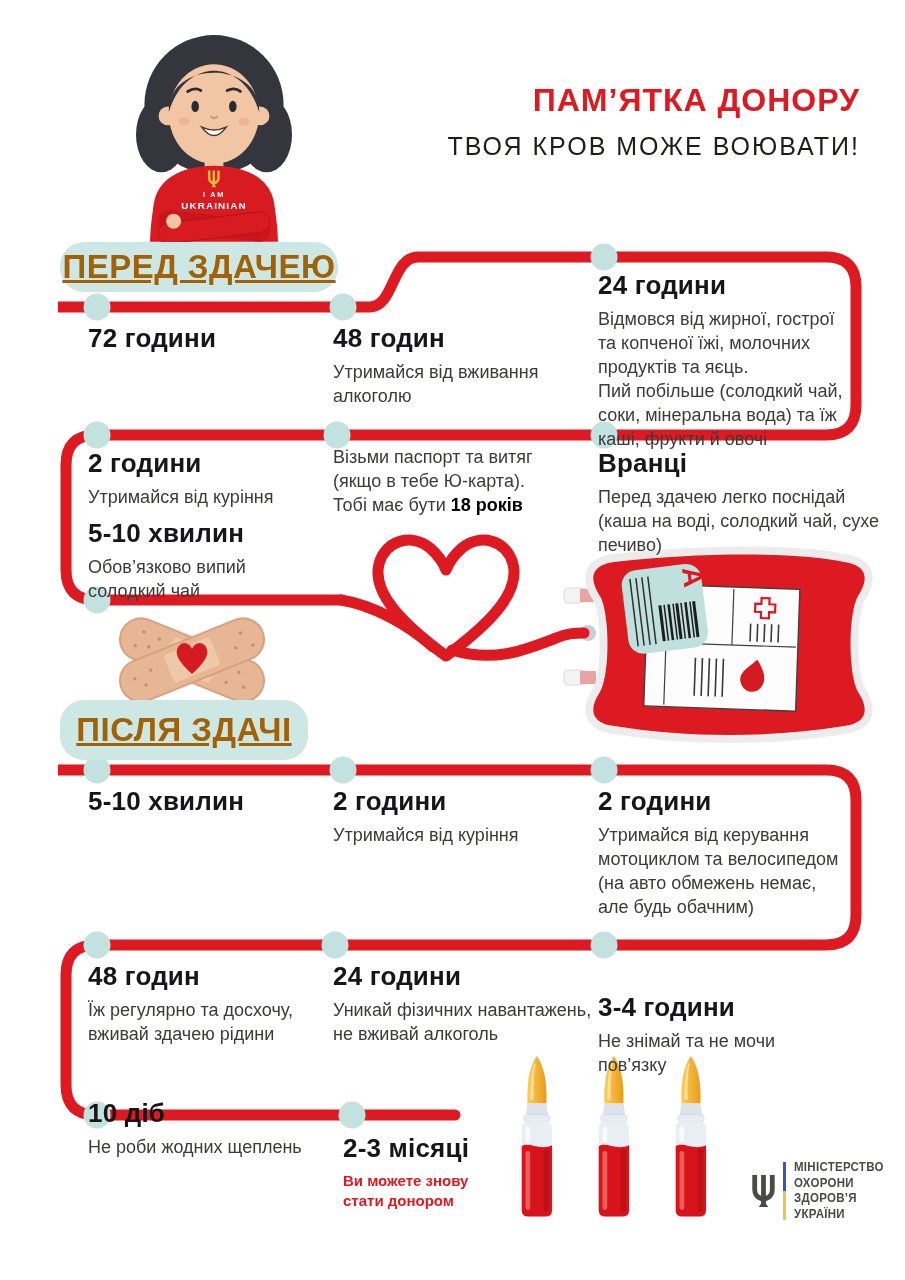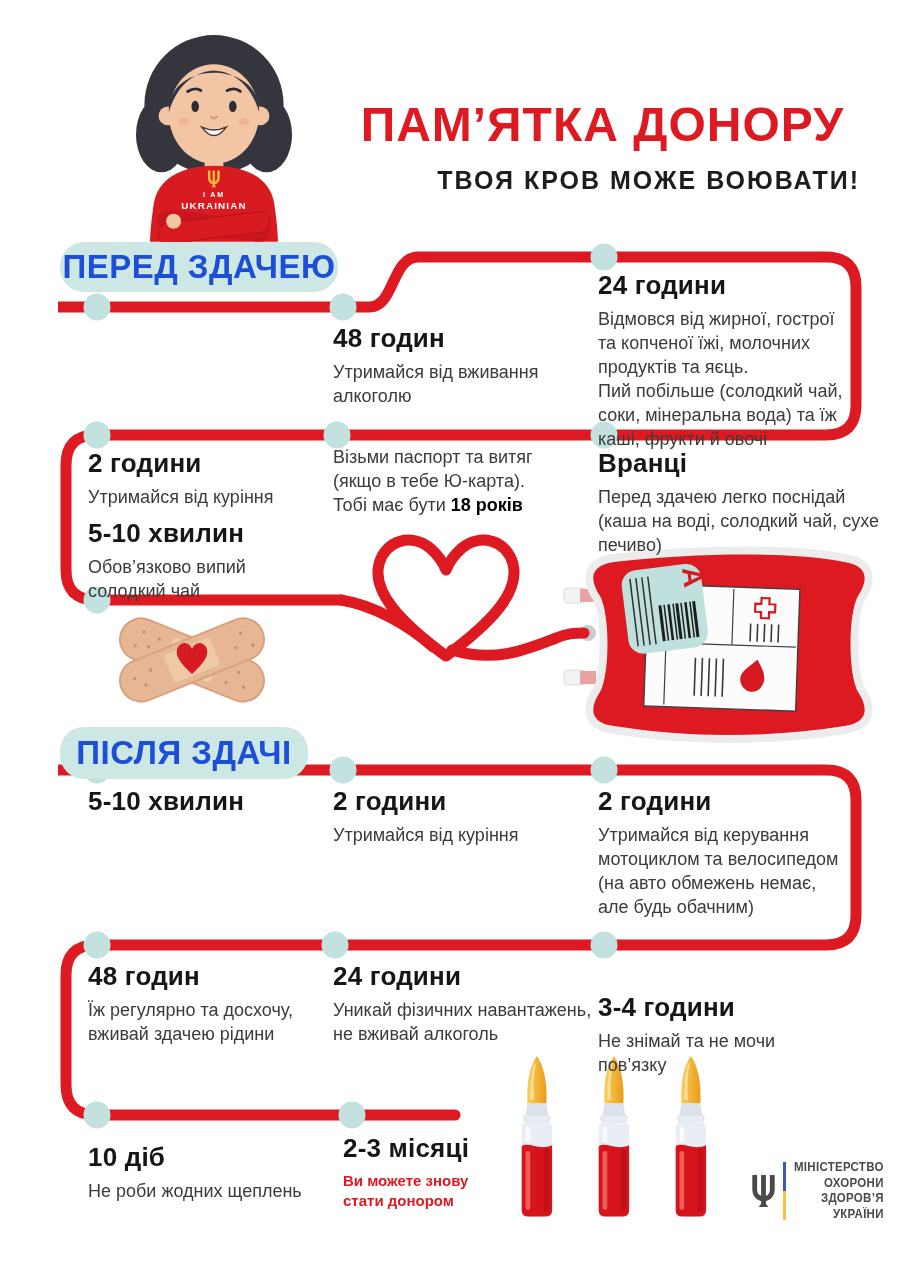--- a/index.html
+++ b/index.html
@@ -1,35 +1,35 @@
 <!DOCTYPE html>
 <html><head>
 <meta charset="utf-8">
 <style>
   html,body{margin:0;padding:0;background:#fff;}
   .page{position:relative;width:905px;height:1280px;background:#ffffff;overflow:hidden;
         font-family:"Liberation Sans","DejaVu Sans",sans-serif;}
   svg.layer{position:absolute;left:0;top:0;z-index:1;}
 
   .title-block{position:absolute;right:45px;top:84px;text-align:right;z-index:3;}
-  .title-block .t1{margin:16px;font-size:48px;line-height:1.05;font-weight:800;color:#dd1a21;letter-spacing:1px;}
-  .title-block .t2{margin:14px 0 0;font-size:25px;font-weight:700;color:#1d1d1b;letter-spacing:2px;}
+  .title-block .t1{margin:0;font-size:32px;line-height:1.05;font-weight:800;color:#dd1a21;letter-spacing:1px;}
+  .title-block .t2{margin:14px 0 0;font-size:25px;font-weight:400;color:#1d1d1b;letter-spacing:2px;}
 
   .section-header{position:absolute;background:#cde8e4;border-radius:24px;display:flex;
-        align-items:center;justify-content:center;font-weight:800;color:#1d4ed8;z-index:3;}
+        align-items:center;justify-content:center;font-weight:800;color:#a16207;z-index:3;text-decoration:underline;}
   .hdr1{left:60px;top:242px;width:278px;height:50px;font-size:33px;letter-spacing:.5px;}
-  .hdr2{left:60px;top:700px;width:248px;height:52px;font-size:33px;letter-spacing:.5px;margin-top:27px;}
+  .hdr2{left:60px;top:700px;width:248px;height:60px;font-size:33px;letter-spacing:.5px;}
 
   .item{position:absolute;z-index:3;}
   .item .h{margin:0 0 7px;font-size:26px;font-weight:800;color:#161619;letter-spacing:.2px;}
   .item .b{margin:0;font-size:18px;color:#3b3b3a;line-height:1.33;white-space:pre-line;}
   .item .b strong{font-weight:800;color:#000000;}
   .item .b.red{color:#dd1a21;font-weight:800;font-size:15px;}
 
-  .ministry{position:absolute;left:752px;top:1160px;display:flex;align-items:center;gap:8px;z-index:3;text-align:right;}
+  .ministry{position:absolute;left:752px;top:1160px;display:flex;align-items:center;gap:8px;z-index:3;}
   .ministry .bar{width:3px;height:58px;background:linear-gradient(#3b5aa5 0 50%,#f2c53d 50% 100%);}
   .ministry .txt{display:flex;flex-direction:column;font-size:12.5px;font-weight:700;color:#4a4a48;
         line-height:1.24;letter-spacing:.3px;transform:scaleX(.92);transform-origin:left center;}
 </style>
 </head>
 <body>
 
 <div class="page">
 
   <svg class="layer" width="905" height="1280" viewBox="0 0 905 1280">
@@ -196,20 +196,21 @@
 
   <div class="title-block">
     <h1 class="t1">ПАМ’ЯТКА ДОНОРУ</h1>
     <h2 class="t2">ТВОЯ КРОВ МОЖЕ ВОЮВАТИ!</h2>
   </div>
 
   <div class="section-header hdr1">ПЕРЕД ЗДАЧЕЮ</div>
   <div class="section-header hdr2">ПІСЛЯ ЗДАЧІ</div>
 
   <div class="item" style="left:88px;top:323px">
+    <p class="h">72 години</p>
   </div>
   <div class="item" style="left:333px;top:323px">
     <p class="h">48 годин</p>
     <p class="b">Утримайся від вживання
 алкоголю</p>
   </div>
   <div class="item" style="left:598px;top:270px">
     <p class="h">24 години</p>
     <p class="b">Відмовся від жирної, гострої
 та копченої їжі, молочних
@@ -261,21 +262,21 @@
   <div class="item" style="left:333px;top:961px">
     <p class="h">24 години</p>
     <p class="b">Уникай фізичних навантажень,
 не вживай алкоголь</p>
   </div>
   <div class="item" style="left:598px;top:992px">
     <p class="h">3-4 години</p>
     <p class="b">Не знімай та не мочи
 пов’язку</p>
   </div>
-  <div class="item" style="left:88px;top:1142px">
+  <div class="item" style="left:88px;top:1098px">
     <p class="h">10 діб</p>
     <p class="b">Не роби жодних щеплень</p>
   </div>
   <div class="item" style="left:343px;top:1133px">
     <p class="h">2-3 місяці</p>
     <p class="b red">Ви можете знову
 стати донором</p>
   </div>
 
   <div class="ministry">

